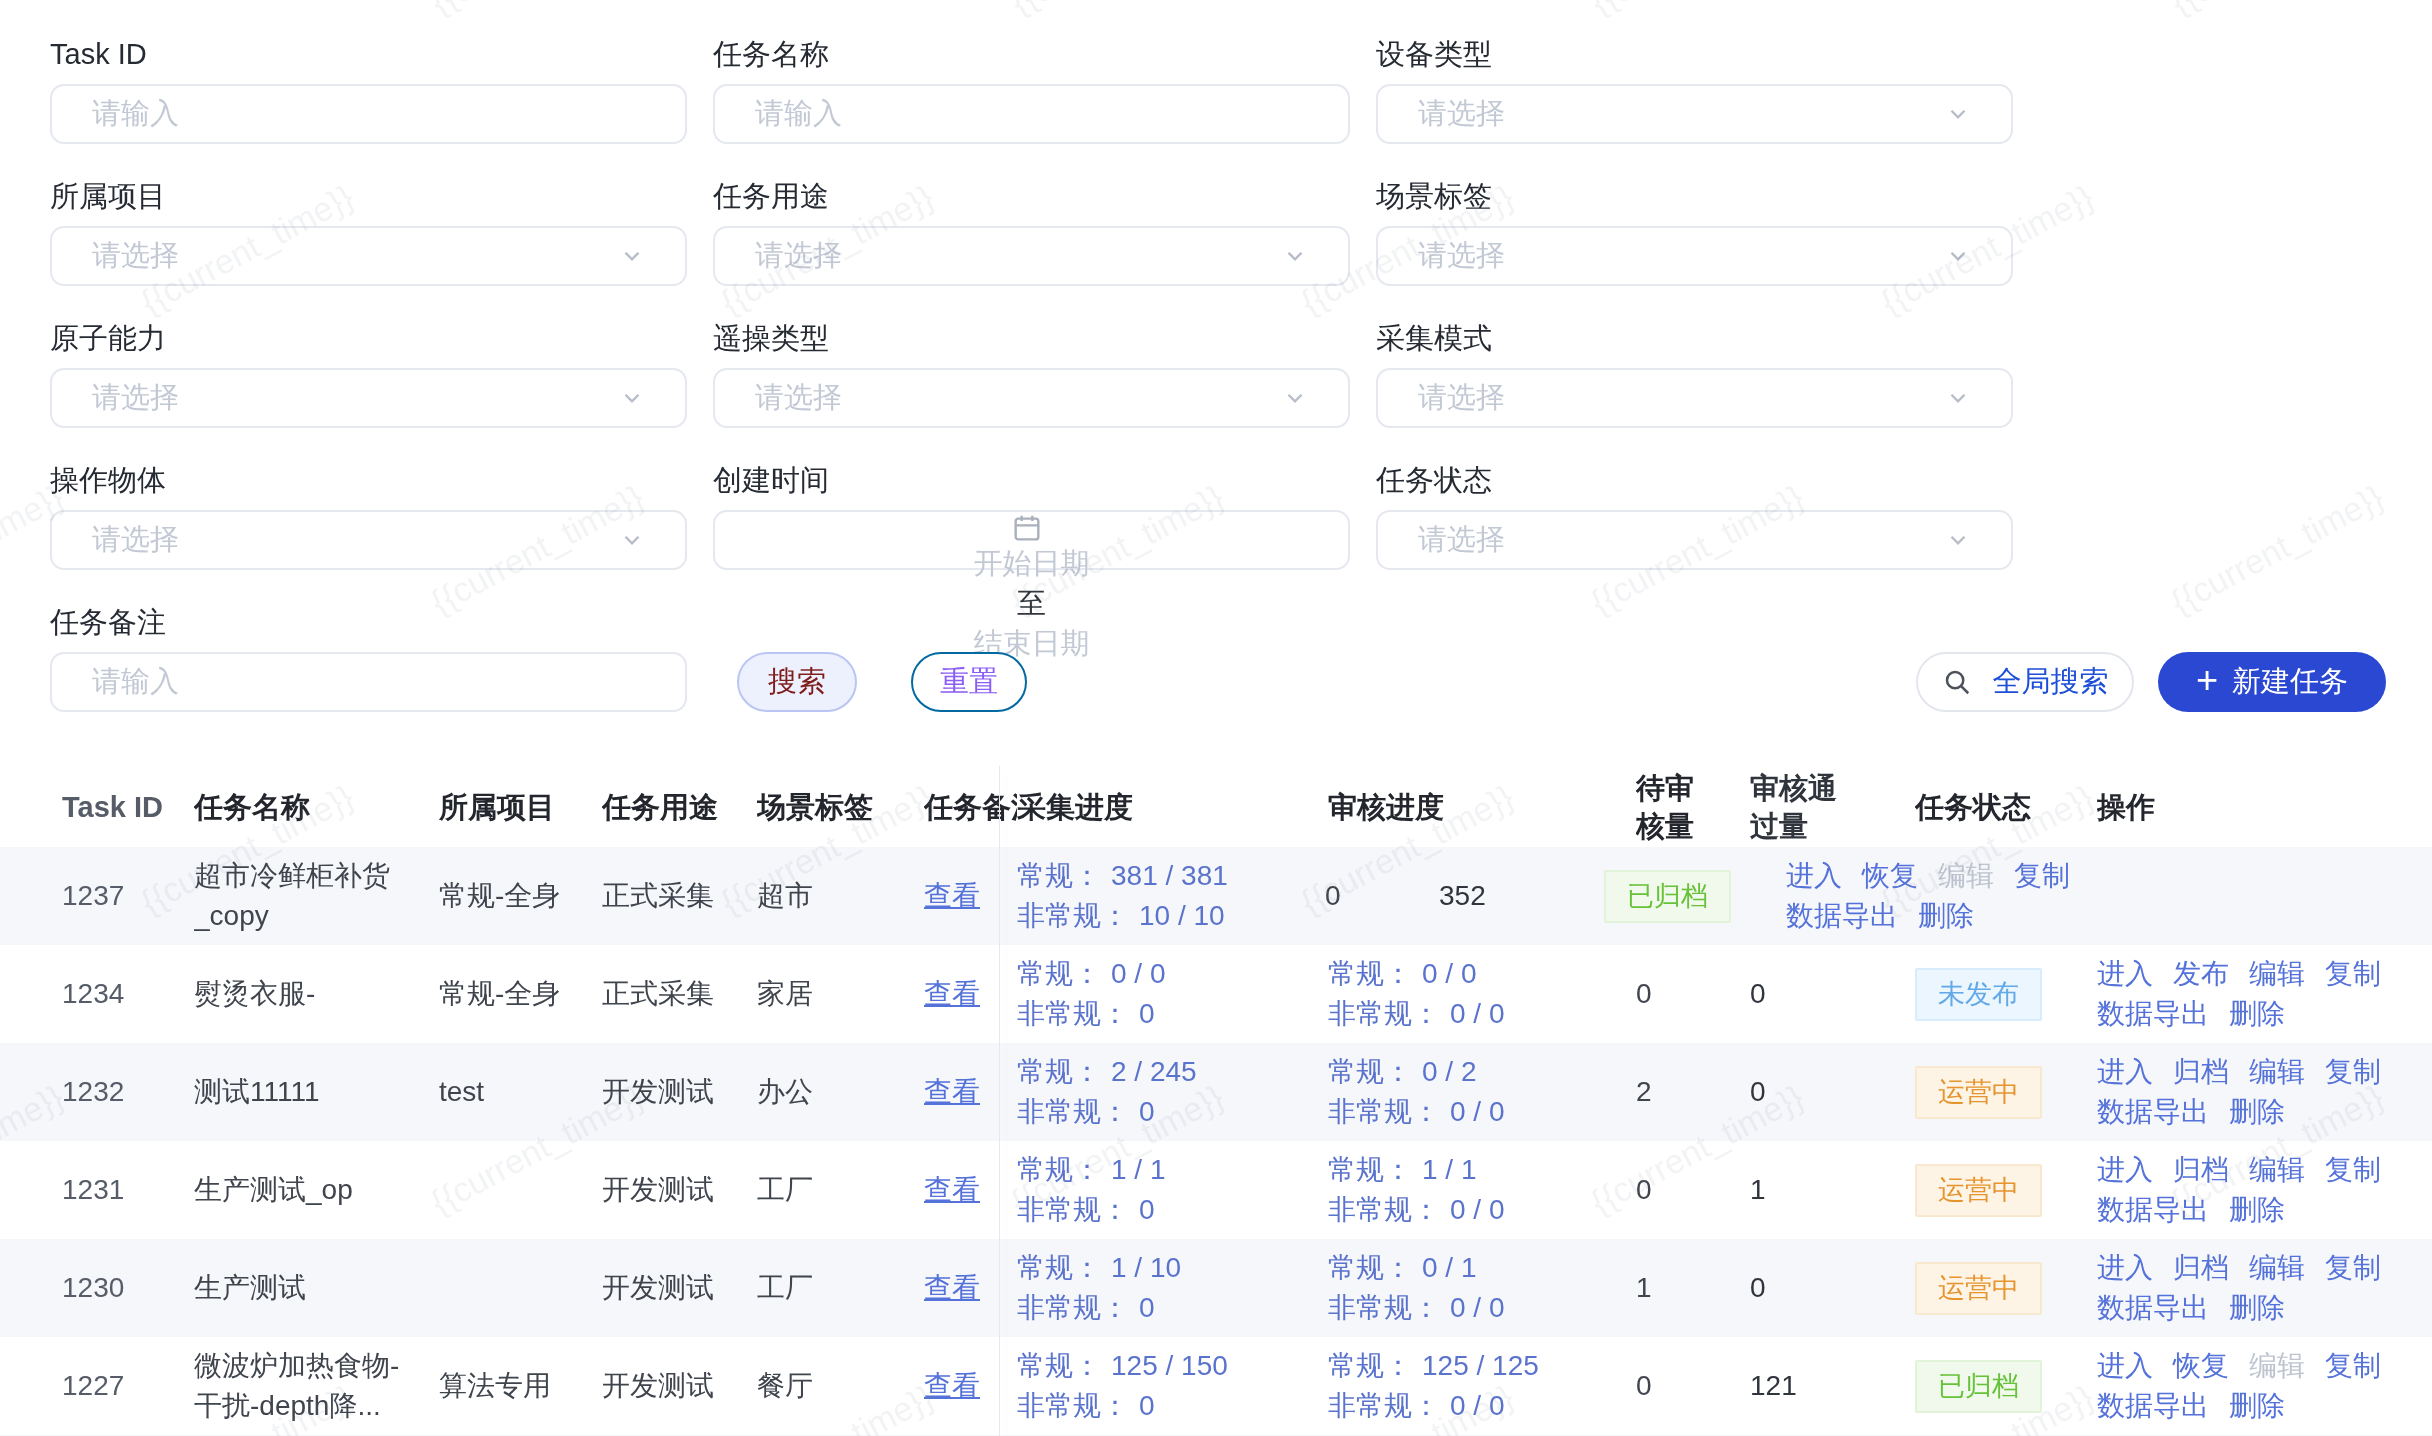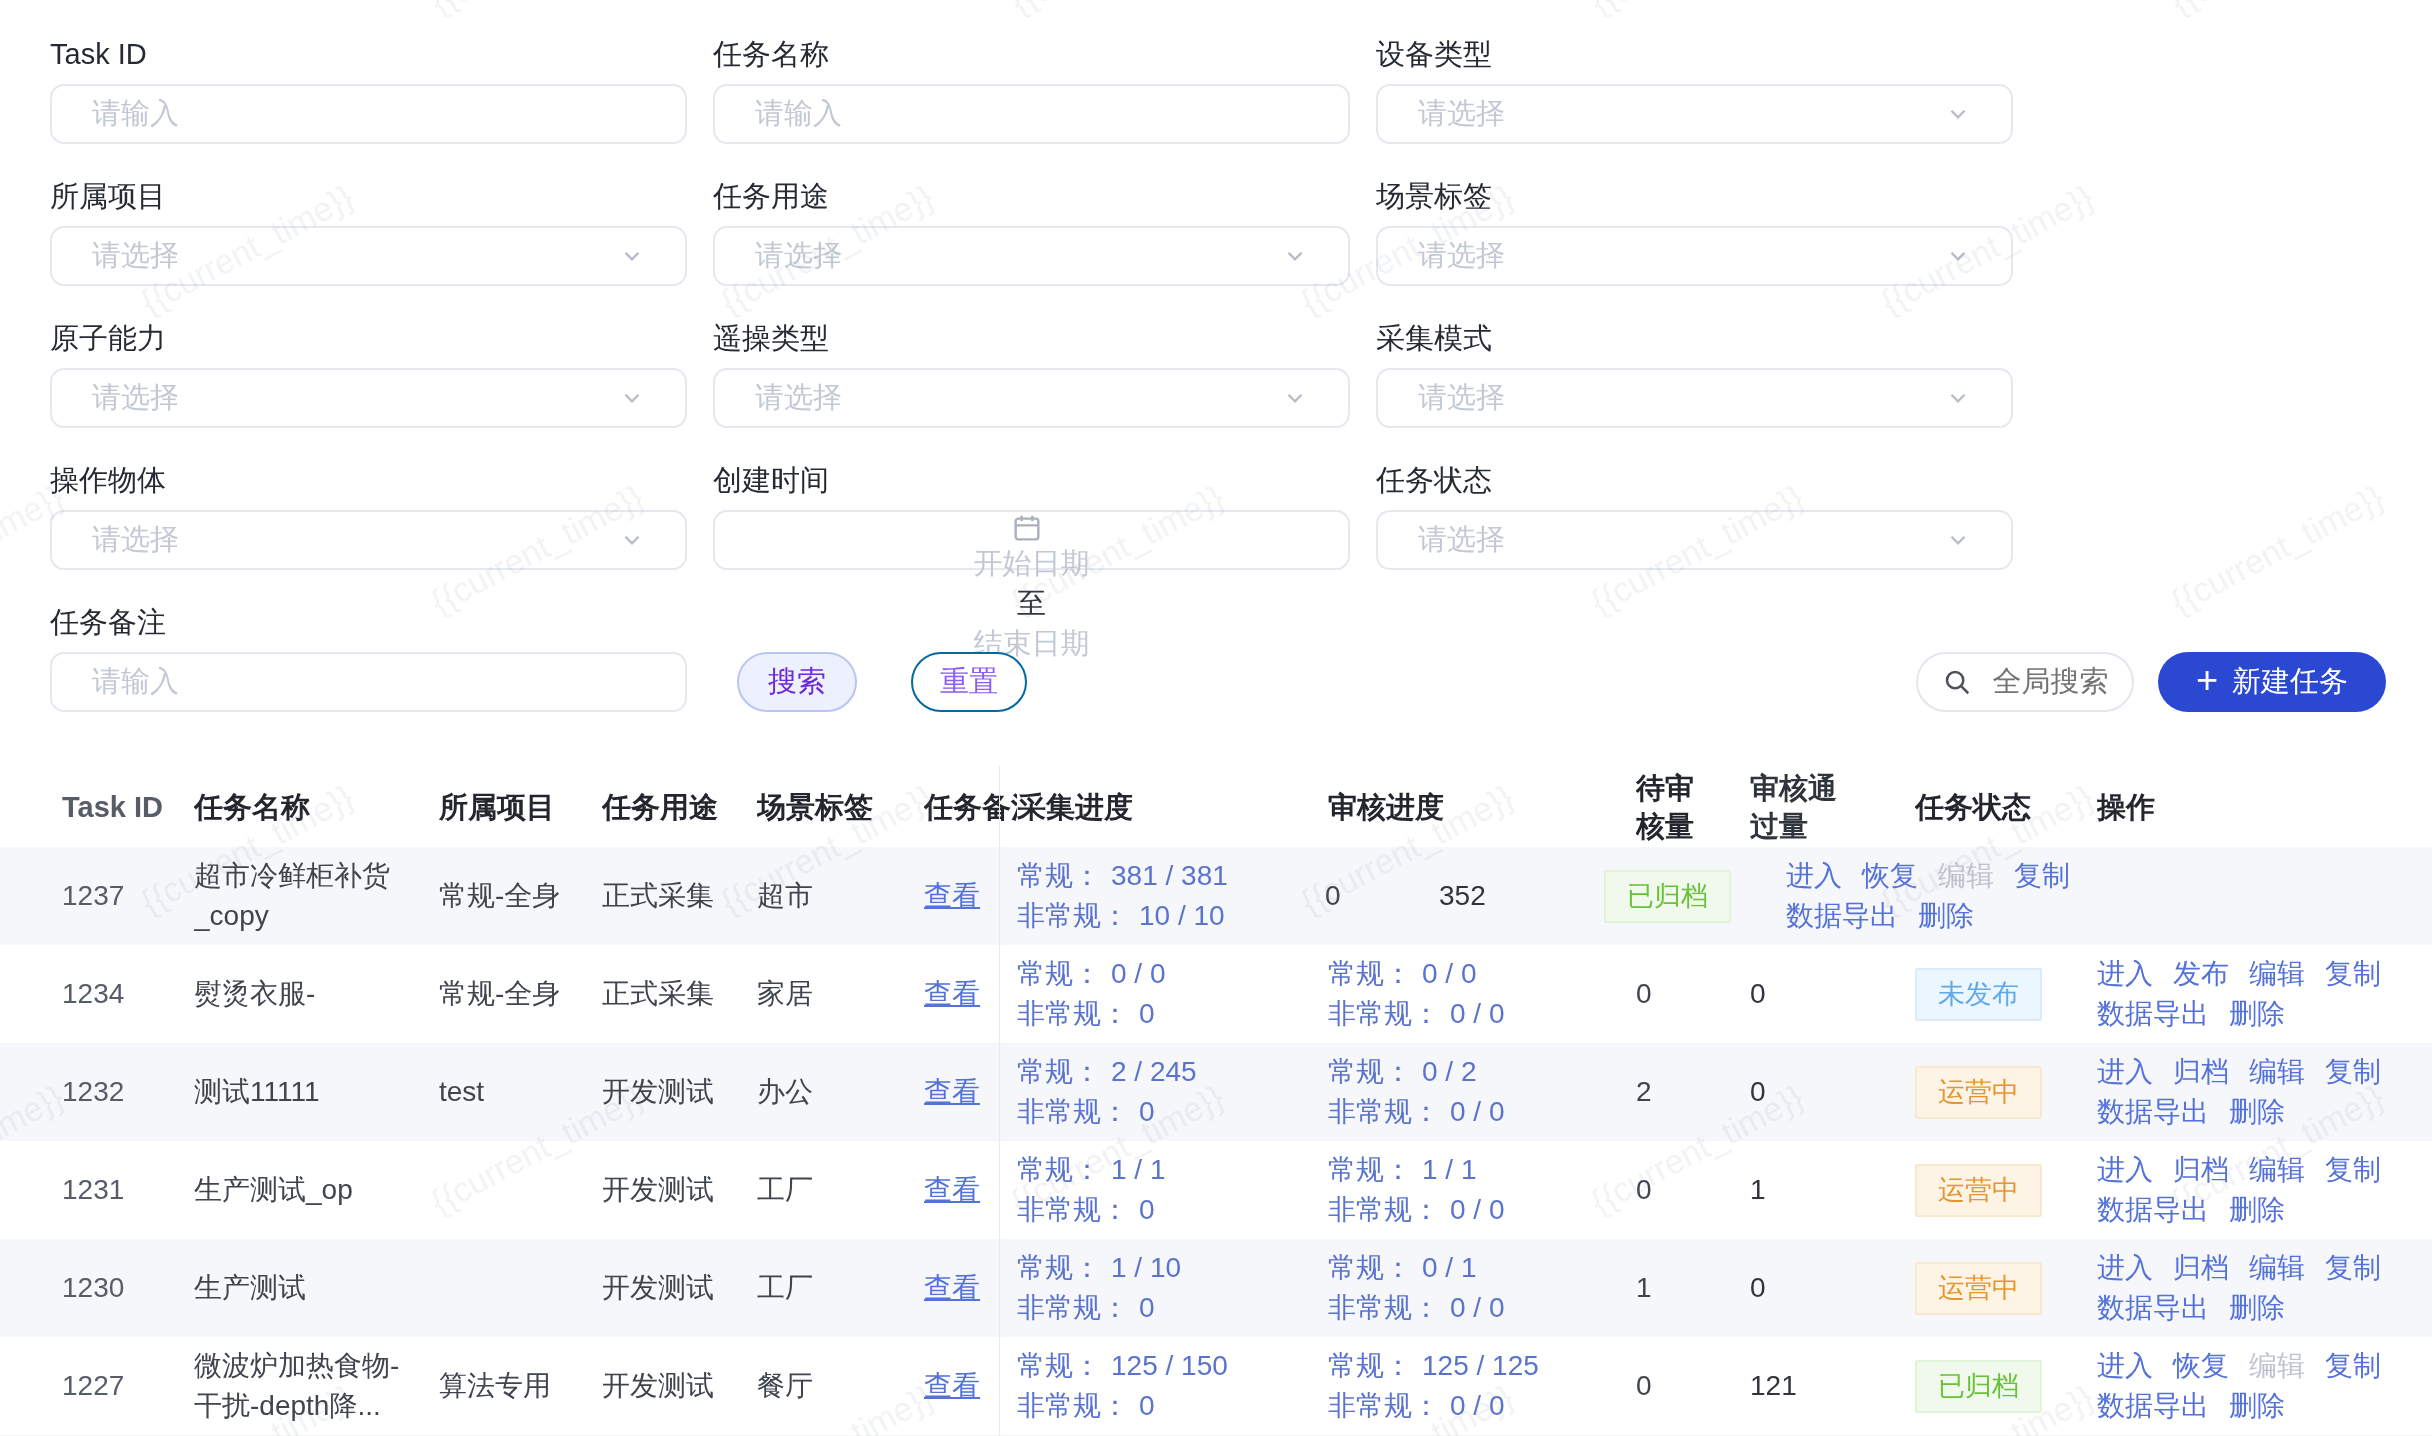--- a/index.html
+++ b/index.html
@@ -27,24 +27,24 @@
   }
   .ph { color:#c2c8d4; }
   .control .chev { margin-left:auto; flex:none; }
   .daterange { padding:0 24px;flex-direction:column; }
   .daterange .cal { flex:none; margin-right:10px; }
   .daterange .dr-ph { flex:1; text-align:center; color:#c2c8d4; }
   .daterange .to { color:#30343b; flex:none; padding:0 6px; }
 
   .btn { height:60px; border-radius:30px; display:inline-flex; align-items:center; justify-content:center;
          font-size:29px; cursor:pointer; flex:none; }
-  .btn-search { width:120px; background:#edf1fd; border:2px solid #b9c5f2; color:#6d28d9; margin-left:24px; }
+  .btn-search { width:120px; background:#edf1fd; border:2px solid #b9c5f2; color:#7f1d1d; margin-left:24px; }
   .btn-reset  { width:116px; background:#fff; border:2px solid #0369a1; color:#8b5cf6; margin-left:28px; }
   .right-group { margin-left:auto; display:flex; align-items:center; gap:24px; }
-  .btn-global { width:218px; background:#fff; border:2px solid #e3e6ed; color:#737373; gap:21px; }
+  .btn-global { width:218px; background:#fff; border:2px solid #e3e6ed; color:#1d4ed8; gap:21px; }
   .btn-create { width:228px; background:#2a48d2; border:none; color:#fff; gap:14px; font-weight:500; }
   .btn-create .plus { font-size:38px; font-weight:400; line-height:1; margin-top:-4px; }
 
   
   .tablewrap { margin-top:54px; position:relative; z-index:1; width:2432px; }
   .trow { display:flex; width:2432px; }
   .thead { height:81px; align-items:center; background:#fff; }
   .tbody-row { height:98px; align-items:center; }
   .stripe { background:#f6f7fa; }
   .cell { flex:none; font-size:28px; color:#3f444d; line-height:40px; overflow:hidden; }

